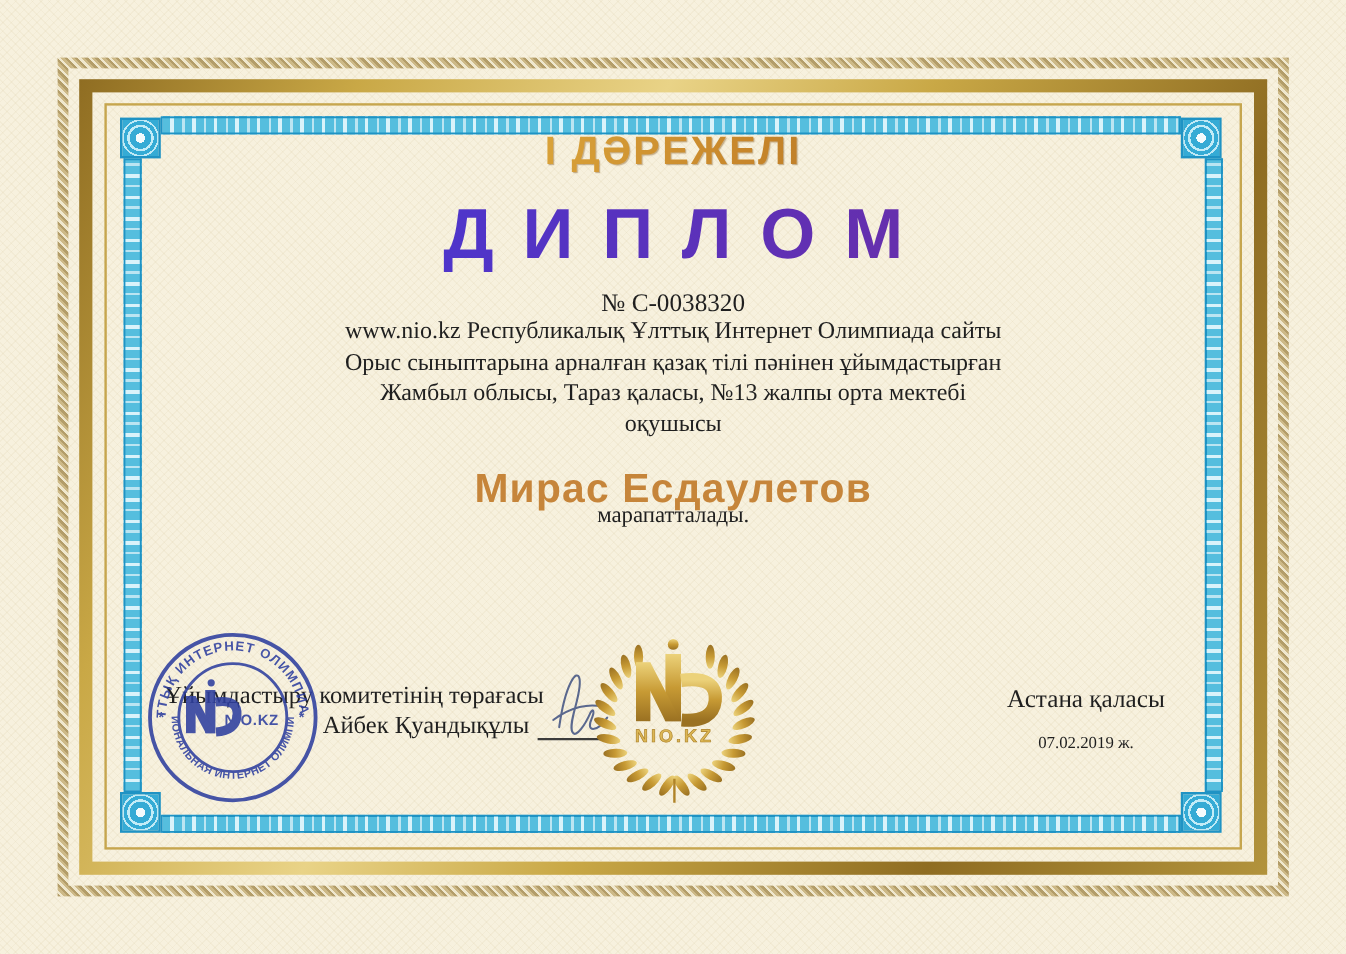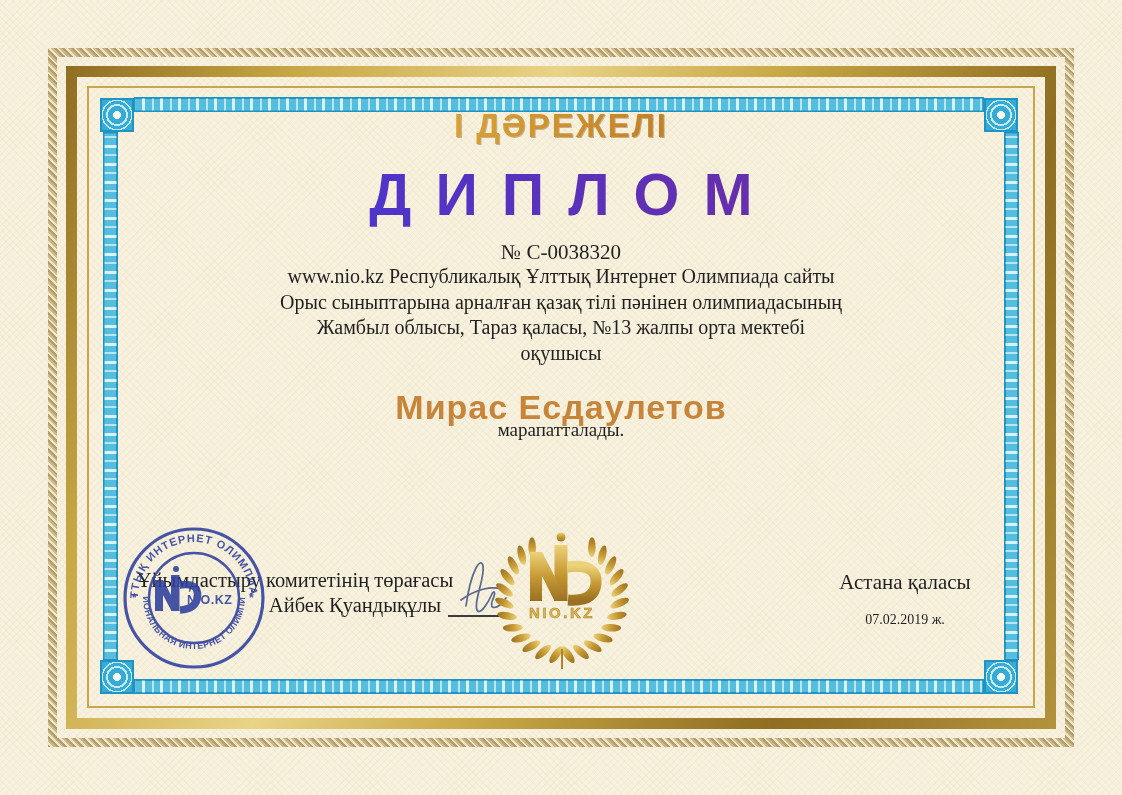--- a/index.html
+++ b/index.html
@@ -111,21 +111,21 @@
   <div class="blue-corner" style="left:984px; top:98px;"></div>
   <div class="blue-corner" style="left:100px; top:660px;"></div>
   <div class="blue-corner" style="left:984px; top:660px;"></div>
 
   <div class="txt degree-title">І ДӘРЕЖЕЛІ</div>
   <div class="txt main-title">ДИПЛОМ</div>
   <div class="txt cert-number">№ С-0038320</div>
 
   <div class="body-block">
     <div class="body-line">www.nio.kz Республикалық Ұлттық Интернет Олимпиада сайты</div>
-    <div class="body-line">Орыс сыныптарына арналған қазақ тілі пәнінен олимпиадасының</div>
+    <div class="body-line">Орыс сыныптарына арналған қазақ тілі пәнінен ұйымдастырған</div>
     <div class="body-line">Жамбыл облысы, Тараз қаласы, №13 жалпы орта мектебі</div>
     <div class="body-line">оқушысы</div>
   </div>
 
   <div class="txt recipient-name">Мирас Есдаулетов</div>
   <div class="txt award-text">марапатталады.</div>
 
   <div class="chairman-title">Ұйымдастыру комитетінің төрағасы</div>
   <div class="chairman-name">Айбек Қуандықұлы</div>
 

